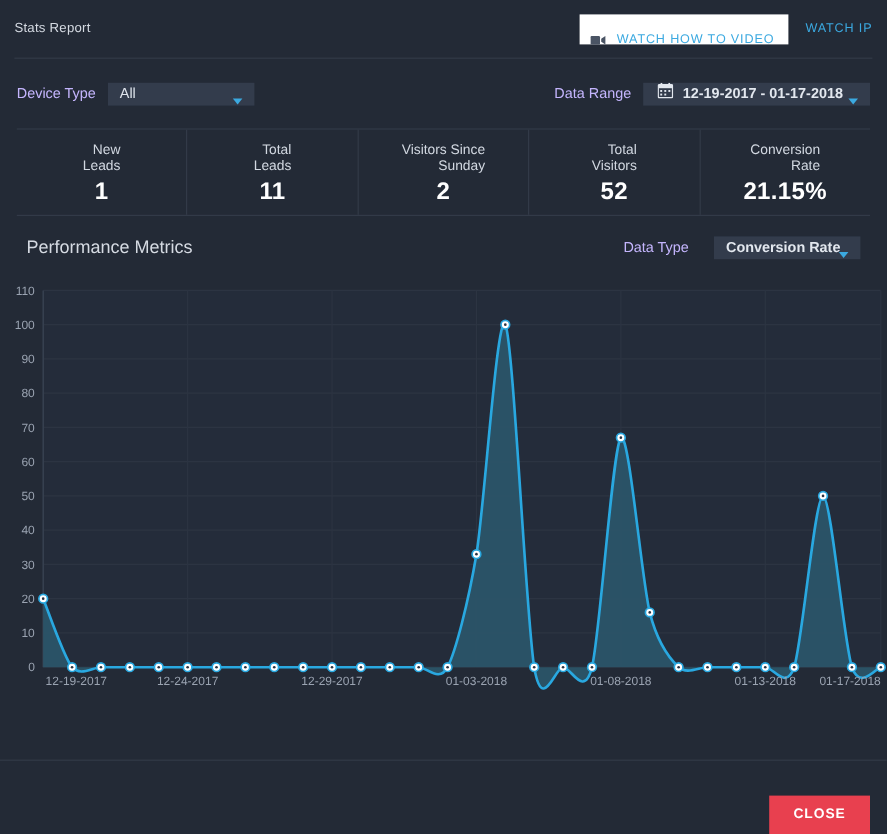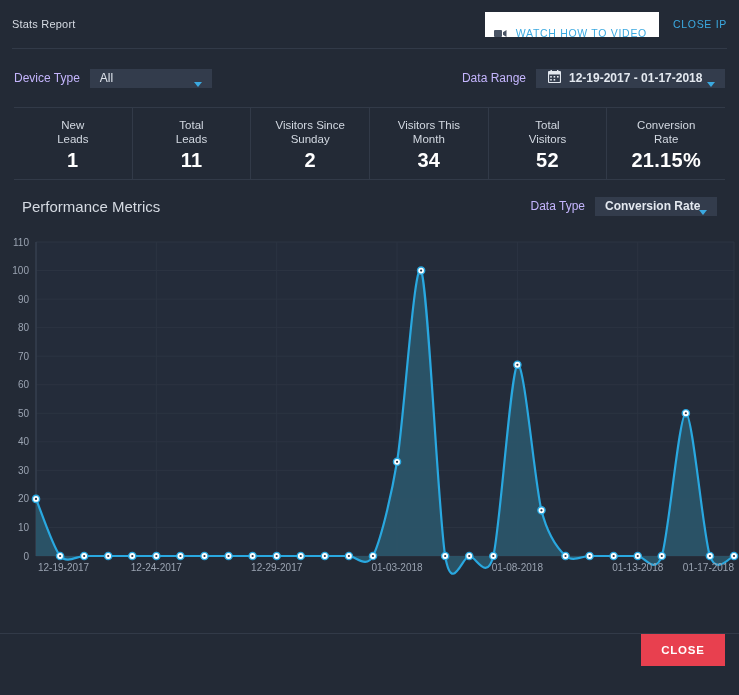--- a/index.html
+++ b/index.html
@@ -103,35 +103,35 @@
     flex: 1;
     display: flex; flex-direction: column;
     align-items: center; justify-content: center;
     border-right: 1px solid #323a48;
     gap: 3px;
     padding-top: 2px;
   }
   .stat:last-child { border-right: none; }
   .stat .cap {
     font-size: 11.5px; line-height: 14px;
-    text-align: center; color: #d2d8e1;
+    text-align: right; color: #d2d8e1;
   }
   .stat .val {
     font-size: 20px; font-weight: bold; color: #ffffff;
     letter-spacing: .3px;
   }
 
   
   .pm-head {
     height: 52px;
     display: flex; align-items: center;
     padding: 0 22px;
   }
   .pm-title { font-size: 15px; color: #d5dae2; }
-  .pm-right { margin-left:auto; display:flex; align-items:center; }
+  .pm-right { margin-left:auto; display:flex; align-items:center; gap: 11px; }
   .dt-select { width: 122px; }
 
   
   .chart-area {
     position: relative;
     margin: 0 0 0 0;
     height: 360px;
   }
   .chart-svg { display: block; }
   .ytick {
@@ -141,21 +141,21 @@
   .xtick {
     font-size: 10px; fill: #9aa3b1;
     font-family: "Liberation Sans", sans-serif;
   }
 
   
   .footer {
     position: absolute; left: 0; right: 0; bottom: 0;
     height: 62px;
     border-top: 1px solid #323a48;
-    display: flex; align-items: flex-start; justify-content: flex-end;
+    display: flex; align-items: flex-end; justify-content: flex-end;
     padding-right: 14px;
   }
   .close-btn {
     background: #e8404f;
     color: #fff;
     border: none;
     height: 32px;
     width: 84px;
     font-size: 11.5px; font-weight: bold; letter-spacing: .8px;
     cursor: pointer;
@@ -170,21 +170,21 @@
   <div class="header-right">
     <button class="watch-btn">
       <span class="cam-icon">
         <svg width="13" height="9" viewBox="0 0 13 9">
           <rect x="0" y="1" width="8" height="7" rx="1" fill="#4a5464"></rect>
           <path d="M9 3.2 L12.5 1 L12.5 8 L9 5.8 Z" fill="#4a5464"></path>
         </svg>
       </span>
       <span class="label">WATCH HOW TO VIDEO</span>
     </button>
-    <a class="block-ip">CLOSE IP</a>
+    <a class="block-ip">WATCH IP</a>
   </div>
 </div>
 <div class="divider"></div>
 
 <div class="filters">
   <span class="filter-label">Device Type</span>
   <div class="select-box device-select">
     <span class="value">All</span>
     <span class="caret"></span>
   </div>
@@ -224,27 +224,20 @@
         <span>Leads</span>
       </div>
       <div class="val">11</div>
     </div>
     <div class="stat">
       <div class="cap">
         <span>Visitors Since</span><br>
         <span>Sunday</span>
       </div>
       <div class="val">2</div>
-    </div>
-    <div class="stat">
-      <div class="cap">
-        <span>Visitors This</span><br>
-        <span>Month</span>
-      </div>
-      <div class="val">34</div>
     </div>
     <div class="stat">
       <div class="cap">
         <span>Total</span><br>
         <span>Visitors</span>
       </div>
       <div class="val">52</div>
     </div>
     <div class="stat">
       <div class="cap">

